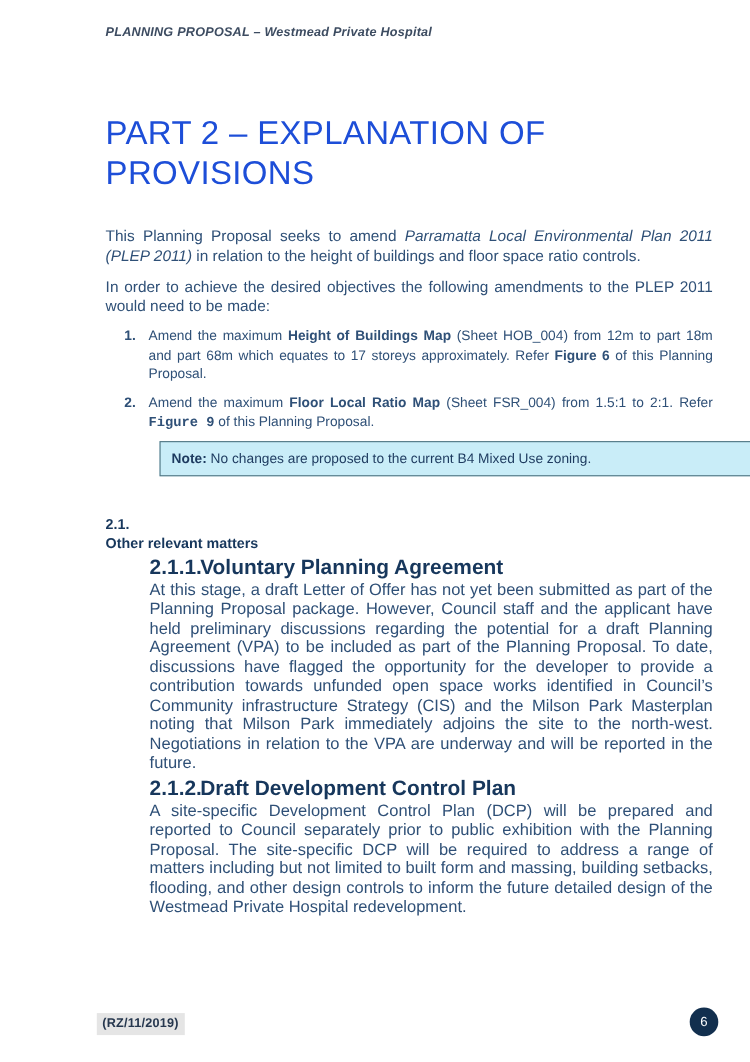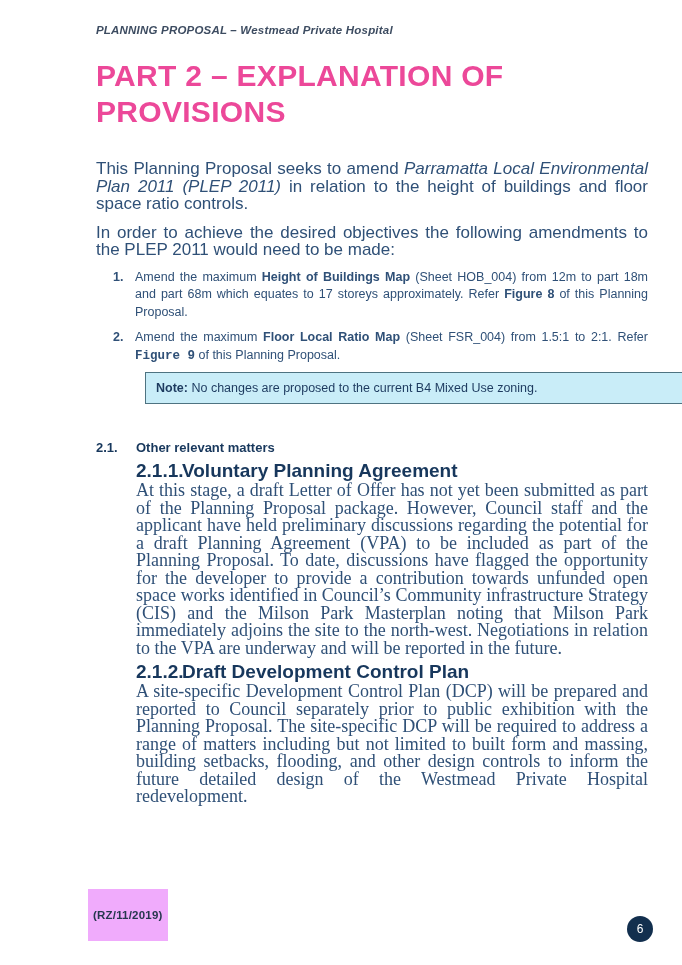--- a/index.html
+++ b/index.html
@@ -13,27 +13,27 @@
   }
   .doc-header {
     position:absolute; top:24px; left:96px;
     font-size:11.5px; font-style:italic; font-weight:bold;
     color:#3d4c61; letter-spacing:0.2px;text-align:center;
   }
   .content {
     position:absolute; top:0; left:96px; width:552px;
   }
   .part-title {
-    margin:58px 0 0 0;
-    font-size:30px; line-height:36px; font-weight:bold;
-    color:#ec4899; letter-spacing:0.3px;
+    margin:104px 0 0 0;
+    font-size:30px; line-height:36px; font-weight:normal;
+    color:#1d4ed8; letter-spacing:0.3px;
     width:560px;
   }
   .para {
-    margin:0; font-size:17px; line-height:17.5px;
+    margin:0; font-size:14px; line-height:17.5px;
     text-align:justify;
   }
   .para.p1 { margin-top:30px; }
   .para.p2 { margin-top:11px; }
   .num-list { margin-top:10px; }
   .num-item { display:flex; margin-top:0; }
   .num-item + .num-item { margin-top:8px; }
   .num-item .num {
     width:22px; margin-left:17px; flex:0 0 auto;
     font-size:12.5px; line-height:17.5px; font-weight:bold;
@@ -44,37 +44,36 @@
   .note-box {
     box-sizing:border-box;
     margin:7px 0 0 49px; width:578px;
     background:#c9edf8; border:1px solid #4e7381;
     padding:7px 10px;
     font-size:12.5px; line-height:16px;
     color:#1d3a5f;
   }
   .section-heading {
     display:flex; margin-top:35px;
-    font-size:13px; line-height:17px; font-weight:bold; color:#17375c;
+    font-size:13px; line-height:17px; font-weight:bold; color:#17375c;flex-direction:column;
   }
   .section-heading .snum { width:40px; flex:0 0 auto; }
   .sub { margin-left:40px; }
   .sub-heading {
     display:flex; margin-top:6px;
     font-size:19px; line-height:17px; font-weight:bold; color:#17375c;
   }
   .sub-heading .snum { width:46px; flex:0 0 auto; }
   .sub-body {
-    margin:3px 0 0 0; font-size:18px; line-height:17.5px;
+    margin:3px 0 0 0; font-size:15px; line-height:17.5px;
     text-align:justify;
-    font-family:Liberation Serif, serif;
   }
   .footer-ref {
     position:absolute; left:88px; bottom:24px;
-    background:#f0abfc; padding:20px 5px;
+    background:#e5e5e5; padding:4px 5px;
     font-size:11.5px; font-weight:bold; color:#26374e;
     letter-spacing:0.2px;
   }
   .page-circle {
     position:absolute; right:29px; bottom:23px;
     width:26px; height:26px; border-radius:50%;
     background:#122f4e; color:#ffffff;
     display:flex; align-items:center; justify-content:center;
     font-size:12px;
   }
@@ -90,21 +89,21 @@
 
     <h1 class="part-title">PART 2 – EXPLANATION OF PROVISIONS</h1>
 
     <p class="para p1"><span>This Planning Proposal seeks to amend </span><span style="font-style: italic;">Parramatta Local Environmental Plan 2011 (PLEP 2011)</span><span> in relation to the height of buildings and floor space ratio controls.</span></p>
 
     <p class="para p2"><span>In order to achieve the desired objectives the following amendments to the </span><span style="">PLEP 2011</span><span> would need to be made:</span></p>
 
     <div class="num-list">
       <div class="num-item">
         <span class="num">1.</span>
-        <span class="itext"><span>Amend the maximum </span><span style="font-weight: bold;">Height of Buildings Map</span><span> (Sheet HOB_004) from 12m to part 18m and part 68m which equates to 17 storeys approximately. Refer </span><span style="font-weight: bold;">Figure 8</span><span> of this Planning Proposal.</span></span>
+        <span class="itext"><span>Amend the maximum </span><span style="font-weight: bold;">Height of Buildings Map</span><span> (Sheet HOB_004) from 12m to part 18m and part 68m which equates to 17 storeys approximately. Refer </span><span style="font-weight: bold;">Figure 6</span><span> of this Planning Proposal.</span></span>
       </div>
       <div class="num-item">
         <span class="num">2.</span>
         <span class="itext"><span>Amend the maximum </span><span style="font-weight: bold;">Floor Local Ratio Map</span><span> (Sheet FSR_004) from 1.5:1 to 2:1. Refer </span><span style="font-weight: bold; font-family: Liberation Mono, monospace;">Figure 9</span><span> of this Planning Proposal.</span></span>
       </div>
     </div>
 
     <div class="note-box"><span style="font-weight: bold;">Note:</span><span> No changes are proposed to the current B4 Mixed Use zoning.</span></div>
 
     <div class="section-heading">

